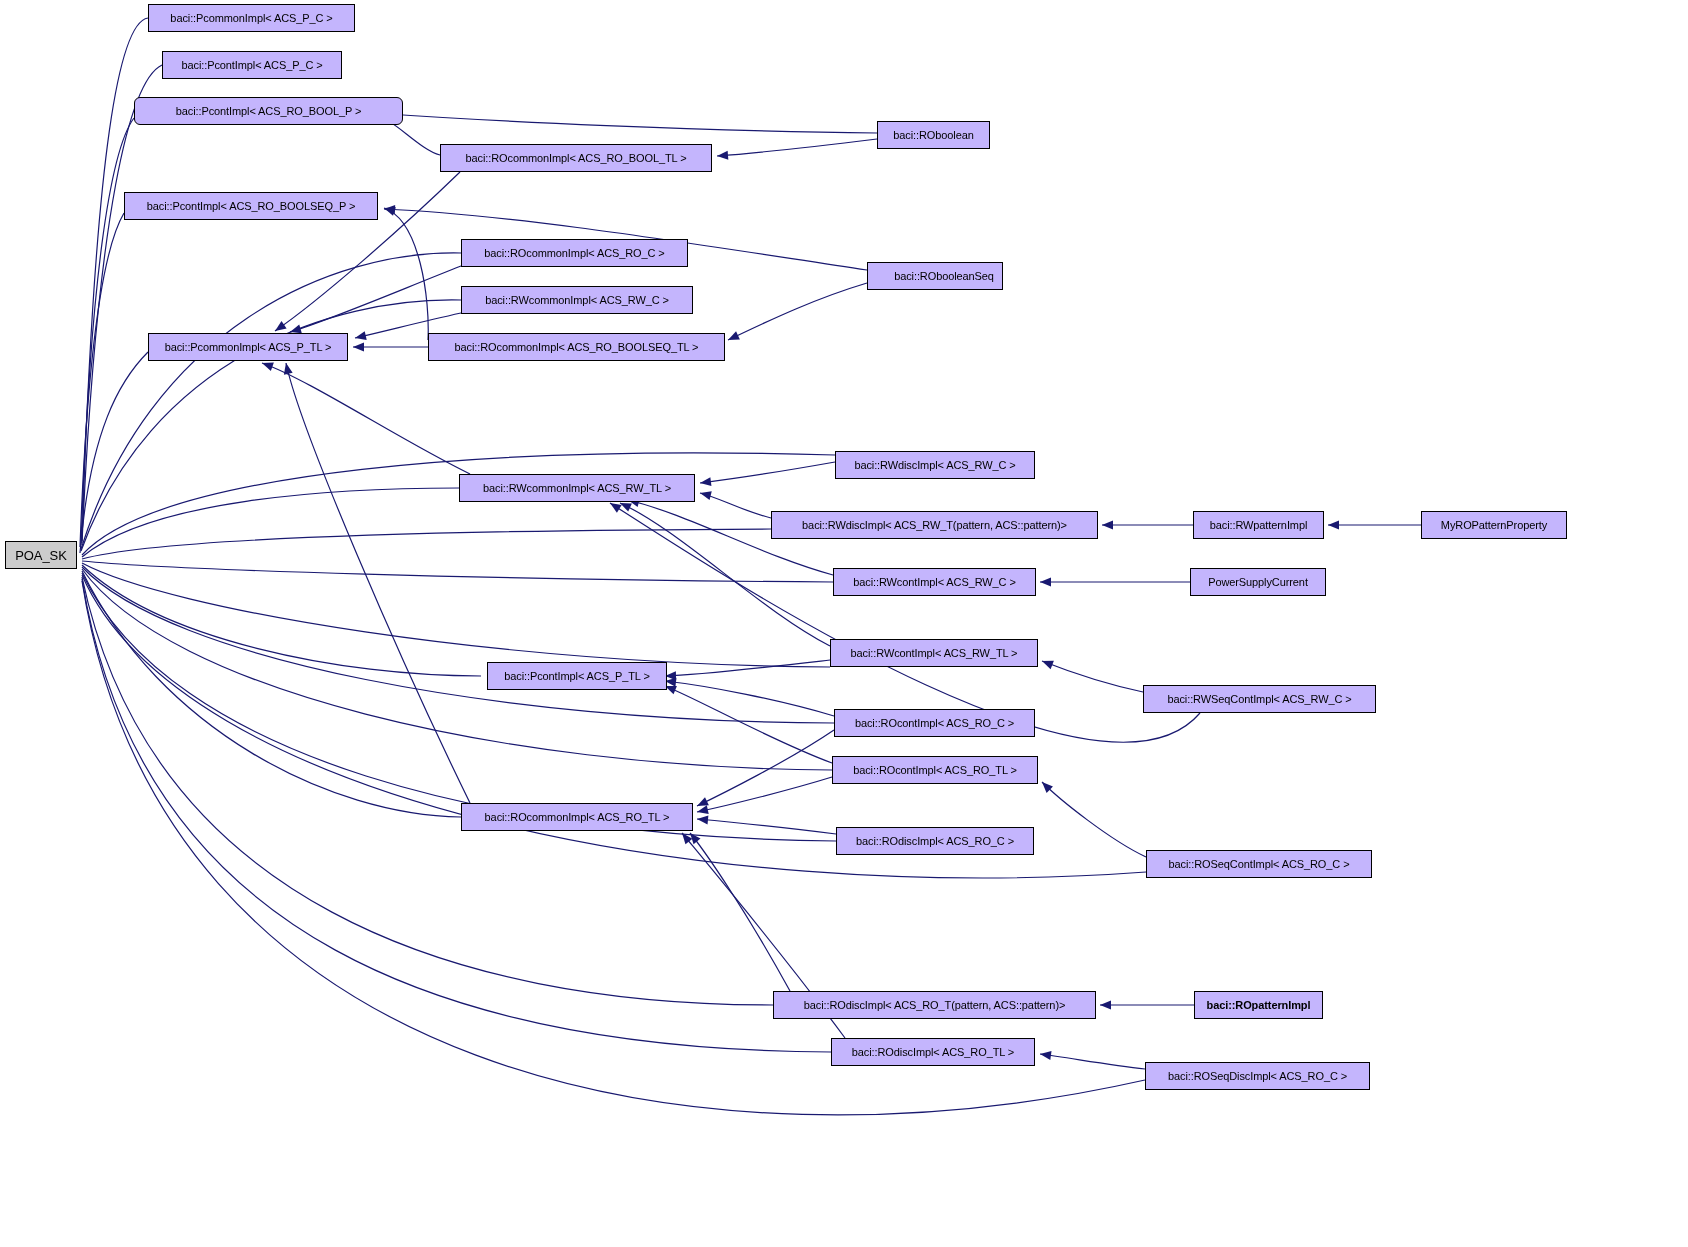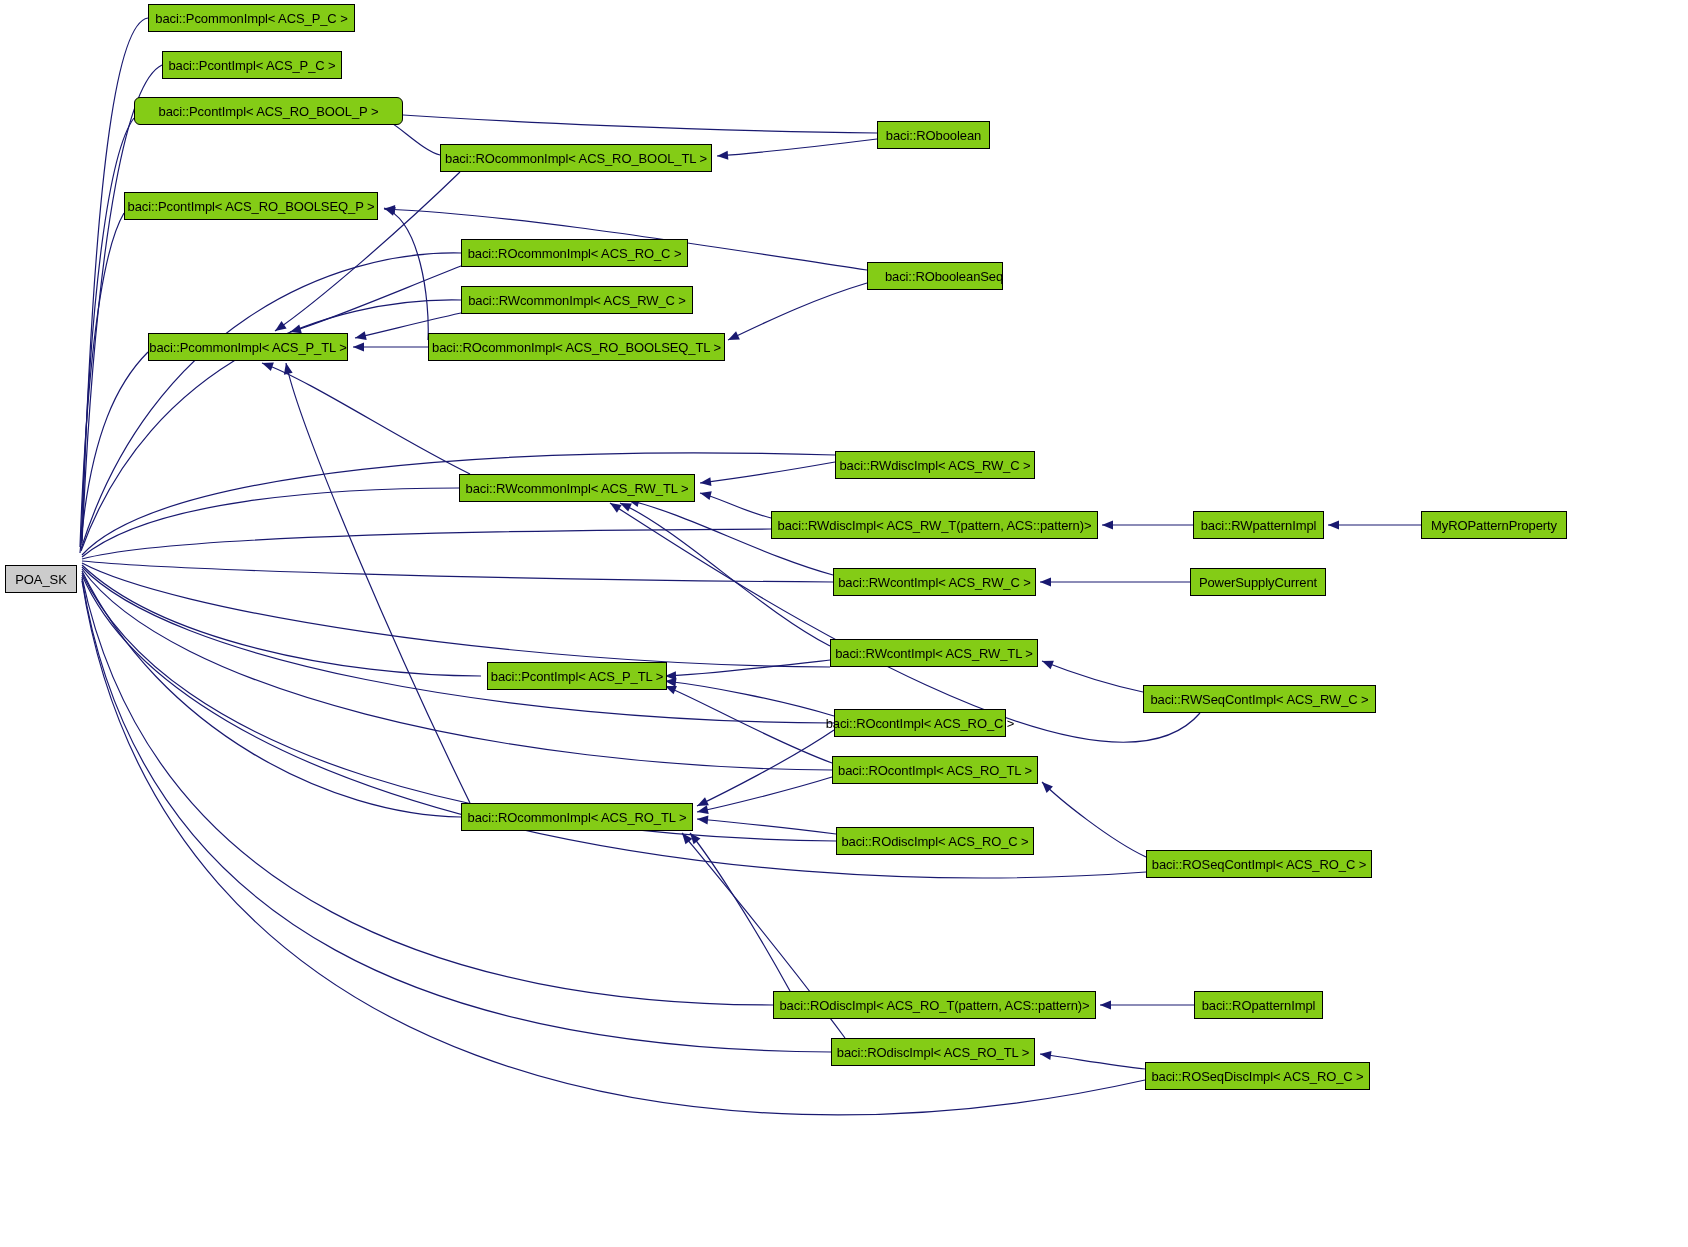--- a/index.html
+++ b/index.html
@@ -21,23 +21,23 @@
     left: 0;
     top: 0;
     width: 1688px;
     height: 1247px;
     pointer-events: none;
   }
   .node {
     position: absolute;
     box-sizing: border-box;
     border: 1px solid #000000;
-    background: #84cc16;
+    background: #c4b5fd;
     color: #000000;
-    font-size: 13px;
+    font-size: 11px;
     line-height: 1;
     display: flex;
     align-items: center;
     justify-content: center;
     white-space: nowrap;
     padding: 0 8px;
     letter-spacing: -0.1px;
   }
   .node.root {
     background: #cccccc;
@@ -132,21 +132,21 @@
       <path d="M 1194 1005 L 1100 1005" fill="none" stroke="#191970" stroke-width="1.2"></path>
       <polygon points="0,0 -11,-4.5 -11,4.5" fill="#191970" transform="translate(1100,1005) rotate(180)"></polygon>
       <path d="M 845 1038 C 780 950 700 855 682 833" fill="none" stroke="#191970" stroke-width="1.2"></path>
       <polygon points="0,0 -11,-4.5 -11,4.5" fill="#191970" transform="translate(682,833) rotate(-129.28940686250039)"></polygon>
       <path d="M 831 1052 C 450 1050 140 940 82 579" fill="none" stroke="#191970" stroke-width="1.2"></path>
       <path d="M 1145 1069 C 1110 1065 1070 1058 1040 1054" fill="none" stroke="#191970" stroke-width="1.2"></path>
       <polygon points="0,0 -11,-4.5 -11,4.5" fill="#191970" transform="translate(1040,1054) rotate(-172.40535663140858)"></polygon>
       <path d="M 1145 1080 C 700 1180 160 1080 82 581" fill="none" stroke="#191970" stroke-width="1.2"></path>
     </svg>
   <div id="nodes">
-      <div class="node root" style="left: 5px; top: 541px; width: 72px; height: 28px; margin-top: 24px;">
+      <div class="node root" style="left: 5px; top: 541px; width: 72px; height: 28px;">
         <span class="node-label">POA_SK</span>
       </div>
       <div class="node" style="left: 148px; top: 4px; width: 207px; height: 28px;">
         <span class="node-label">baci::PcommonImpl&lt; ACS_P_C &gt;</span>
       </div>
       <div class="node" style="left: 162px; top: 51px; width: 180px; height: 28px;">
         <span class="node-label">baci::PcontImpl&lt; ACS_P_C &gt;</span>
       </div>
       <div class="node" style="left: 134px; top: 97px; width: 269px; height: 28px; border-radius: 6px;">
         <span class="node-label">baci::PcontImpl&lt; ACS_RO_BOOL_P &gt;</span>
@@ -198,39 +198,39 @@
       </div>
       <div class="node" style="left: 830px; top: 639px; width: 208px; height: 28px;">
         <span class="node-label">baci::RWcontImpl&lt; ACS_RW_TL &gt;</span>
       </div>
       <div class="node" style="left: 481px; top: 662px; width: 180px; height: 28px; margin-left: 6px;">
         <span class="node-label">baci::PcontImpl&lt; ACS_P_TL &gt;</span>
       </div>
       <div class="node" style="left: 1143px; top: 685px; width: 233px; height: 28px;">
         <span class="node-label">baci::RWSeqContImpl&lt; ACS_RW_C &gt;</span>
       </div>
-      <div class="node" style="left: 834px; top: 709px; width: 172px; height: 28px;">
+      <div class="node" style="left: 834px; top: 709px; width: 201px; height: 28px;">
         <span class="node-label">baci::ROcontImpl&lt; ACS_RO_C &gt;</span>
       </div>
       <div class="node" style="left: 832px; top: 756px; width: 206px; height: 28px;">
         <span class="node-label">baci::ROcontImpl&lt; ACS_RO_TL &gt;</span>
       </div>
       <div class="node" style="left: 461px; top: 803px; width: 232px; height: 28px;">
         <span class="node-label">baci::ROcommonImpl&lt; ACS_RO_TL &gt;</span>
       </div>
       <div class="node" style="left: 836px; top: 827px; width: 198px; height: 28px;">
         <span class="node-label">baci::ROdiscImpl&lt; ACS_RO_C &gt;</span>
       </div>
       <div class="node" style="left: 1146px; top: 850px; width: 226px; height: 28px;">
         <span class="node-label">baci::ROSeqContImpl&lt; ACS_RO_C &gt;</span>
       </div>
       <div class="node" style="left: 773px; top: 991px; width: 323px; height: 28px;">
         <span class="node-label">baci::ROdiscImpl&lt; ACS_RO_T(pattern, ACS::pattern)&gt;</span>
       </div>
-      <div class="node" style="left: 1194px; top: 991px; width: 129px; height: 28px;">
+      <div class="node" style="left: 1194px; top: 991px; width: 129px; height: 28px; font-weight: bold;">
         <span class="node-label">baci::ROpatternImpl</span>
       </div>
       <div class="node" style="left: 831px; top: 1038px; width: 204px; height: 28px;">
         <span class="node-label">baci::ROdiscImpl&lt; ACS_RO_TL &gt;</span>
       </div>
       <div class="node" style="left: 1145px; top: 1062px; width: 225px; height: 28px;">
         <span class="node-label">baci::ROSeqDiscImpl&lt; ACS_RO_C &gt;</span>
       </div>
     </div>
 </div>

